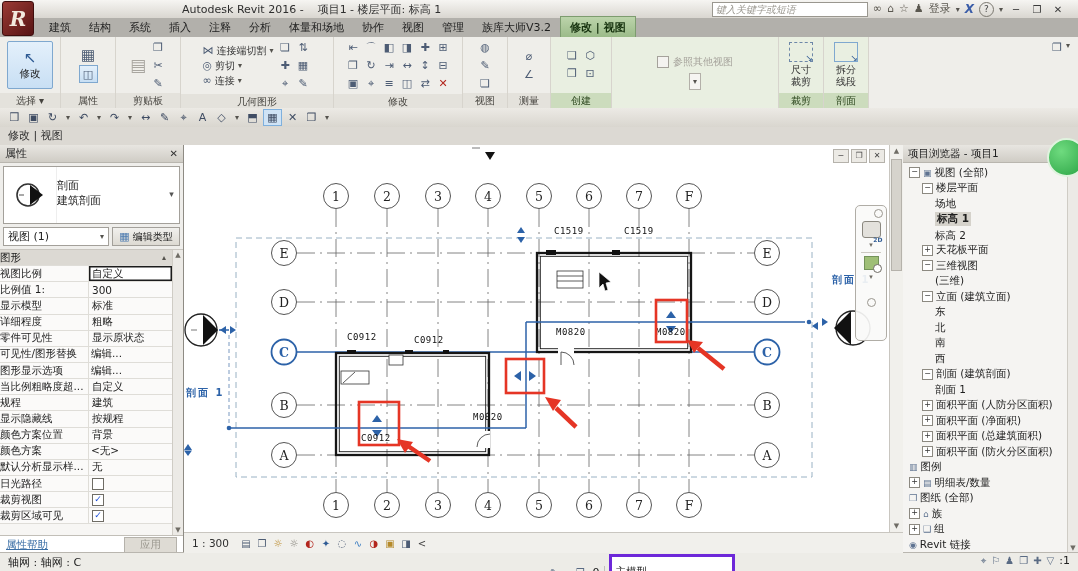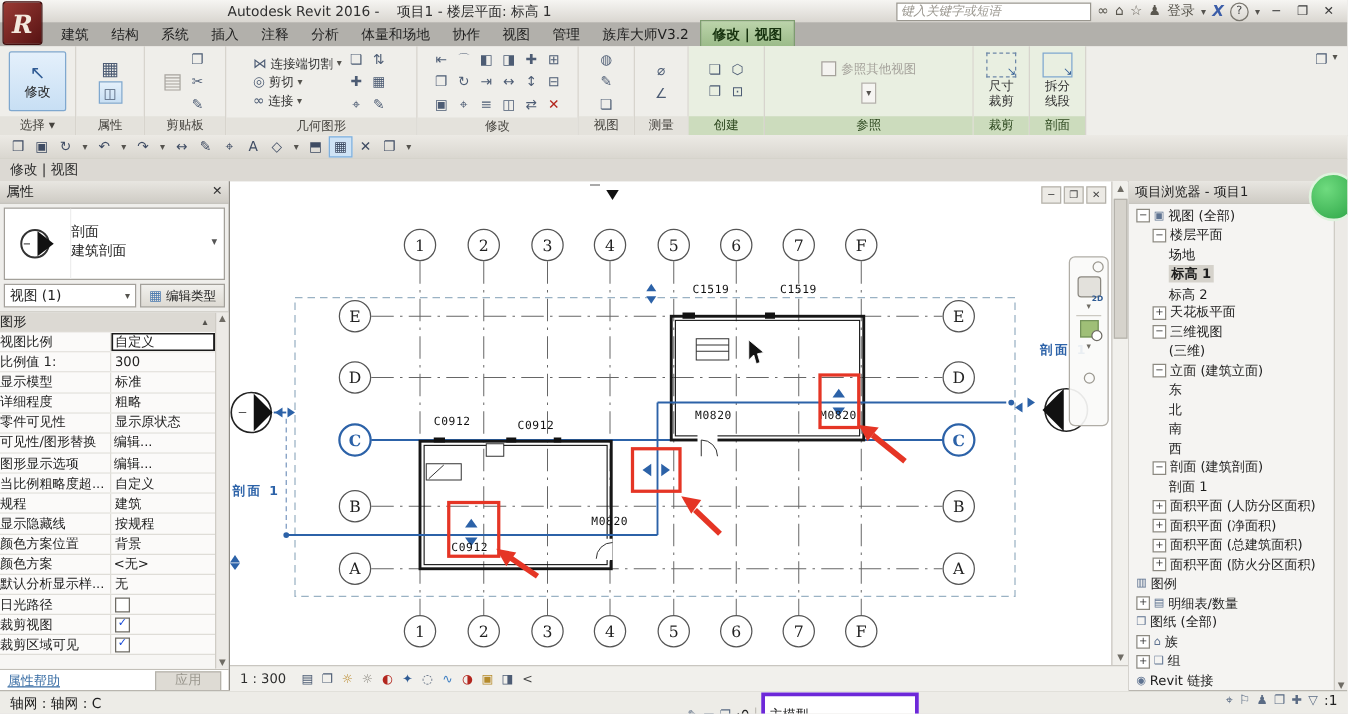--- a/index.html
+++ b/index.html
@@ -5,21 +5,21 @@
   html,body{margin:0;padding:0;background:#fff}
   #app{position:relative;width:1078px;height:571px;overflow:hidden;background:#d8d5cf;
        font-family:"DejaVu Sans","Liberation Sans",sans-serif;font-size:11px;color:#222;cursor:default}
   
   .titlebar{position:absolute;left:0;top:0;right:0;height:18px;
     background:linear-gradient(#f6f5f2,#d9d6d0);border-bottom:1px solid #bdbab3;display:flex;align-items:center}
   .logo{position:absolute;left:2px;top:1px;width:30px;height:33px;z-index:40;
     background:linear-gradient(135deg,#9a3a34,#571313);border:1px solid #3f0d0d;border-radius:3px;
     color:#f3e9de;font:italic bold 20px "DejaVu Serif",serif;display:flex;align-items:center;justify-content:center}
   .title-text{position:absolute;left:182px;top:2px;font-size:11px;color:#2e2e2e;white-space:pre}
-  .tb-right{margin-left:auto;display:flex;align-items:center;gap:5px;padding-right:7px;z-index:50}
+  .tb-right{margin-left:auto;display:flex;align-items:center;gap:5px;padding-right:12px;z-index:50}
   .searchbox{width:148px;height:13px;background:#fff;border:1px solid #9a978f;font-style:italic;
     color:#9a978f;font-size:10px;padding:0 3px;line-height:13px;overflow:hidden;white-space:nowrap}
   .tbicon{color:#5a574f;font-size:11px;line-height:14px}
   .tbicon.star{color:#6b675e}
   .xchg{color:#3b5da8;font-weight:bold;font-style:italic;font-size:12px}
   .helpdot{width:13px;height:13px;border:1px solid #7a776f;border-radius:50%;font-size:9px;line-height:12px;text-align:center;color:#444}
   .winbtn{width:16px;text-align:center;color:#3a3a3a;font-size:10px}
   
   .tabrow{position:absolute;left:0;top:18px;right:0;height:19px;background:#b2b0ab;display:flex;align-items:flex-end;padding-left:40px}
   .tab{padding:3px 9px 2px;font-size:11px;color:#1f1f1f;white-space:nowrap}
@@ -304,21 +304,20 @@
     <div class="rpanel green" style="width:166px">
       <div class="rbody refbody">
         <div class="refchk">
           <span class="cbx"></span>
           <span>参照其他视图</span>
         </div>
         <div class="refsel">
             <span class="caret">▾</span>
           </div>
       </div>
-      <div class="plabel">参照</div>
     </div>
 
     <div class="rpanel green" style="width:44px">
       <div class="rbody" style="flex-direction:column;gap:0">
         <div class="cropglyph"></div>
         <div class="twoLine">
           <div>尺寸</div>
           <div>裁剪</div>
         </div>
       </div>

